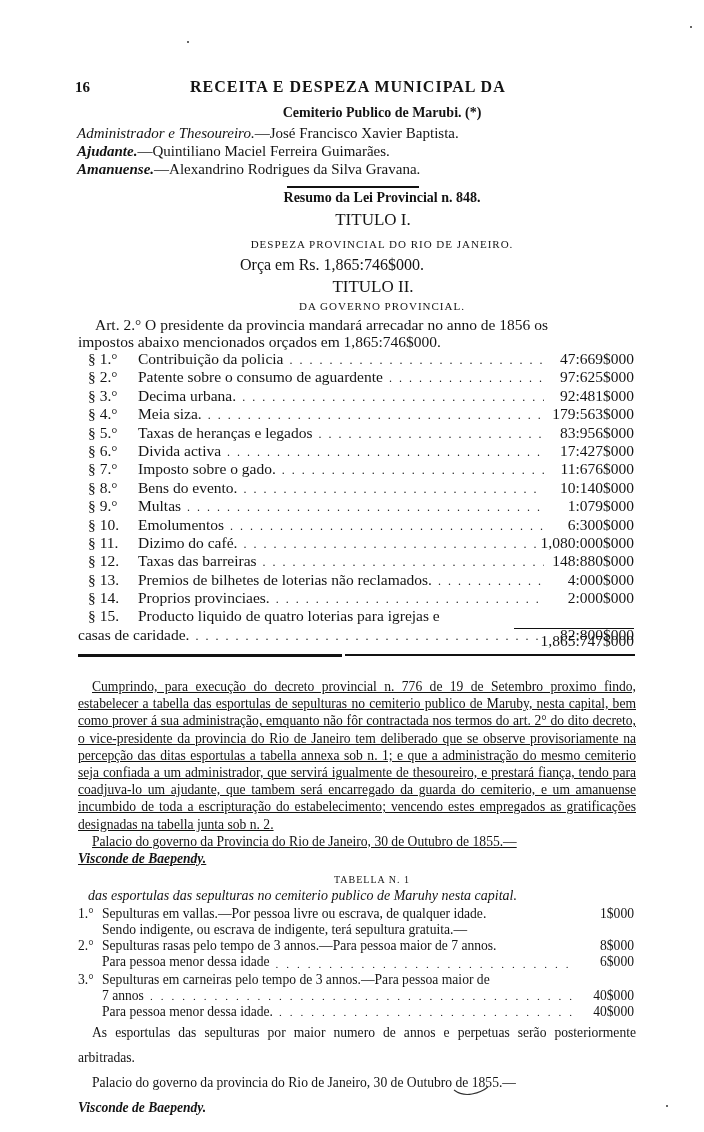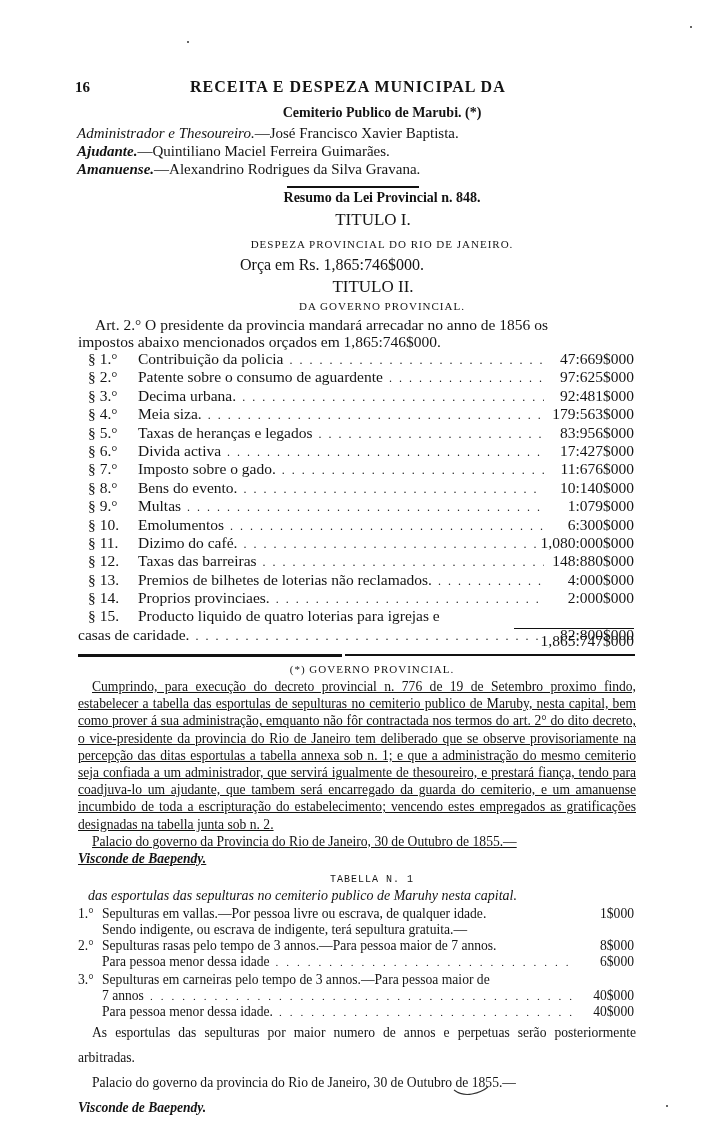--- a/index.html
+++ b/index.html
@@ -38,21 +38,21 @@
     .sum-rule { position: absolute; left: 514px; top: 628px; width: 120px; height: 1px; background: #111; }
     .total { left: 514px; width: 120px; text-align: right; top: 632px; font-size: 15.5px; }
     .big-rule-1 { position: absolute; left: 78px; top: 654px; width: 264px; height: 3px; background: #111; }
     .big-rule-2 { position: absolute; left: 345px; top: 654px; width: 290px; height: 2px; background: #111; }
 
     .footnote-head { left: 0; width: 704px; top: 663px; font-size: 11px; text-align: center; letter-spacing: 1px; padding-left: 40px; box-sizing: border-box; }
     .fn-body { position: absolute; left: 78px; top: 678px; width: 558px; font-size: 13.6px; line-height: 17.2px; text-align: justify; }
     .fn-body p { margin: 0; text-decoration: underline; }
     .fn-body .ind { text-indent: 14px; }
 
-    .tabella-head { left: 0; width: 704px; top: 874px; font-size: 10px; text-align: center; letter-spacing: 1px; padding-left: 40px; box-sizing: border-box; font-family: Liberation Mono, monospace; }
+    .tabella-head { left: 0; width: 704px; top: 874px; font-size: 10px; text-align: center; letter-spacing: 1px; padding-left: 40px; box-sizing: border-box; }
     .tabella-sub { left: 88px; top: 888px; font-size: 14px; font-style: italic; }
 
     .tb-row { position: absolute; left: 78px; width: 556px; font-size: 13.6px; display: flex; align-items: baseline; }
     .tb-num { width: 24px; flex: 0 0 24px; }
     .tb-text { flex: 0 0 auto; }
     .tb-dots { flex: 1 1 auto; overflow: hidden; white-space: nowrap; letter-spacing: 8px; padding-left: 6px; font-size: 11px; }
     .tb-val { flex: 0 0 auto; text-align: right; min-width: 60px; }
 
     .closing { position: absolute; left: 78px; width: 558px; font-size: 13.6px; line-height: 25px; text-align: justify; }
     .closing p { margin: 0; }
@@ -184,21 +184,20 @@
         <span class="item-dots">..................................................</span>
         <span class="item-value">82:800$000</span>
       </div>
   </div>
 
   <div class="sum-rule"></div>
   <div class="abs total">1,865:747$000</div>
   <div class="big-rule-1"></div>
   <div class="big-rule-2"></div>
 
-  <div class="abs footnote-head">(*) GOVERNO PROVINCIAL.</div>
   <div class="fn-body">
     <p class="ind">Cumprindo, para execução do decreto provincial n. 776 de 19 de Setembro proximo findo, estabelecer a tabella das esportulas de sepulturas no cemiterio publico de Maruby, nesta capital, bem como prover á sua administração, emquanto não fôr contractada nos termos do art. 2° do dito decreto, o vice-presidente da provincia do Rio de Janeiro tem deliberado que se observe provisoriamente na percepção das ditas esportulas a tabella annexa sob n. 1; e que a administração do mesmo cemiterio seja confiada a um administrador, que servirá igualmente de thesoureiro, e prestará fiança, tendo para coadjuva-lo um ajudante, que tambem será encarregado da guarda do cemiterio, e um amanuense incumbido de toda a escripturação do estabelecimento; vencendo estes empregados as gratificações designadas na tabella junta sob n. 2.</p>
     <p class="ind">Palacio do governo da Provincia do Rio de Janeiro, 30 de Outubro de 1855.—</p>
     <p class="ital bold">Visconde de Baependy.</p>
   </div>
 
   <div class="abs tabella-head">TABELLA N. 1</div>
   <div class="abs tabella-sub">das esportulas das sepulturas no cemiterio publico de Maruhy nesta capital.</div>
 
   <div class="tb-row" style="top:906px;">
@@ -210,21 +209,21 @@
   <div class="tb-row" style="top:922px;">
       <span class="tb-num"></span>
       <span class="tb-text">Sendo indigente, ou escrava de indigente, terá sepultura gratuita.—</span>
     </div>
   <div class="tb-row" style="top:938px;">
       <span class="tb-num">2.°</span>
       <span class="tb-text">Sepulturas rasas pelo tempo de 3 annos.—Para pessoa maior de 7 annos.</span>
       <span class="tb-dots"></span>
       <span class="tb-val">8$000</span>
     </div>
-  <div class="tb-row" style="top:954px;">
+  <div class="tb-row" style="top:954px;align-items:flex-end;">
       <span class="tb-num"></span>
       <span class="tb-text">Para pessoa menor dessa idade</span>
       <span class="tb-dots">..................................................</span>
       <span class="tb-val">6$000</span>
     </div>
   <div class="tb-row" style="top:972px;">
       <span class="tb-num">3.°</span>
       <span class="tb-text">Sepulturas em carneiras pelo tempo de 3 annos.—Para pessoa maior de</span>
     </div>
   <div class="tb-row" style="top:988px;">

